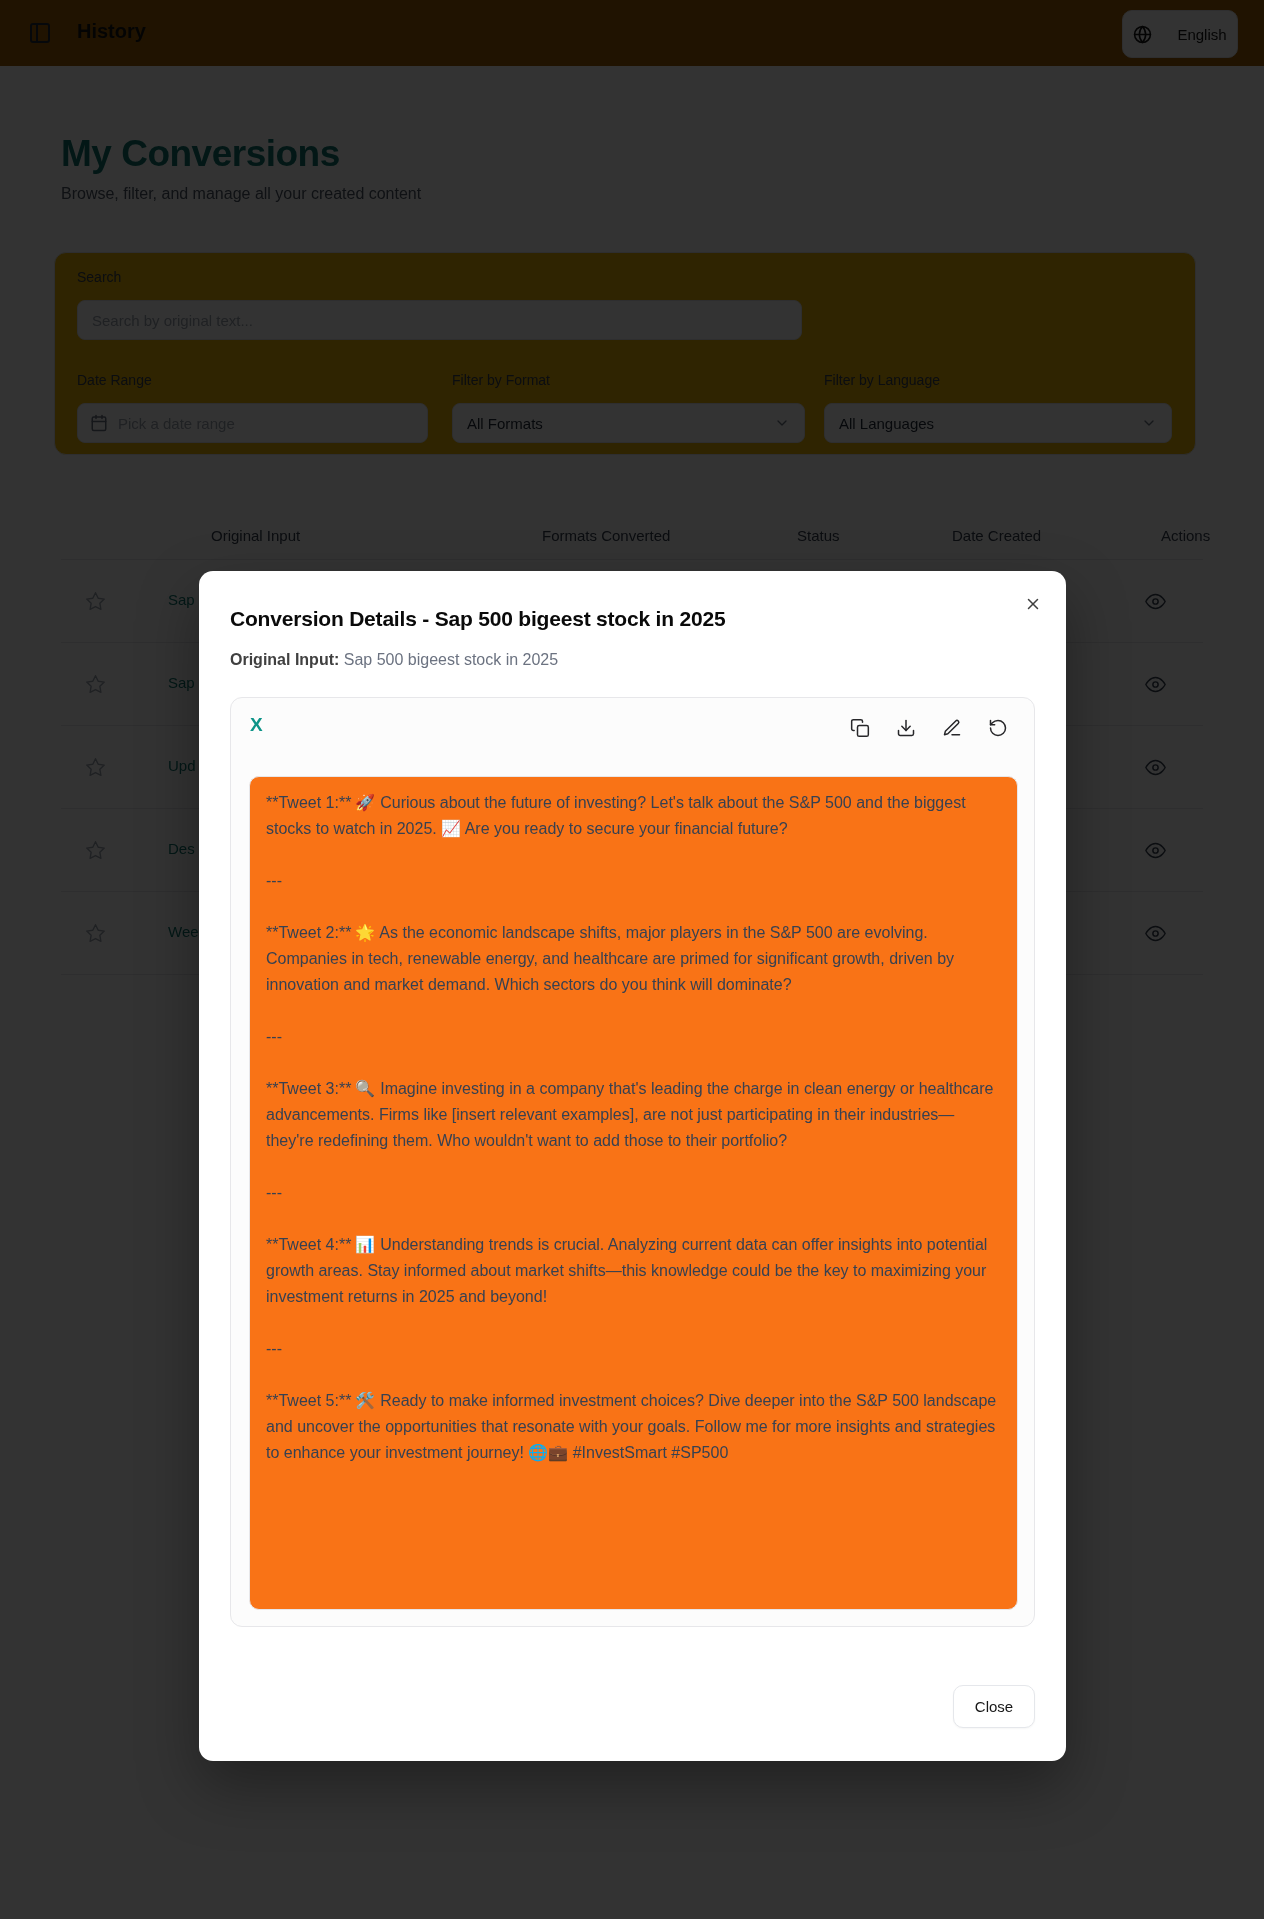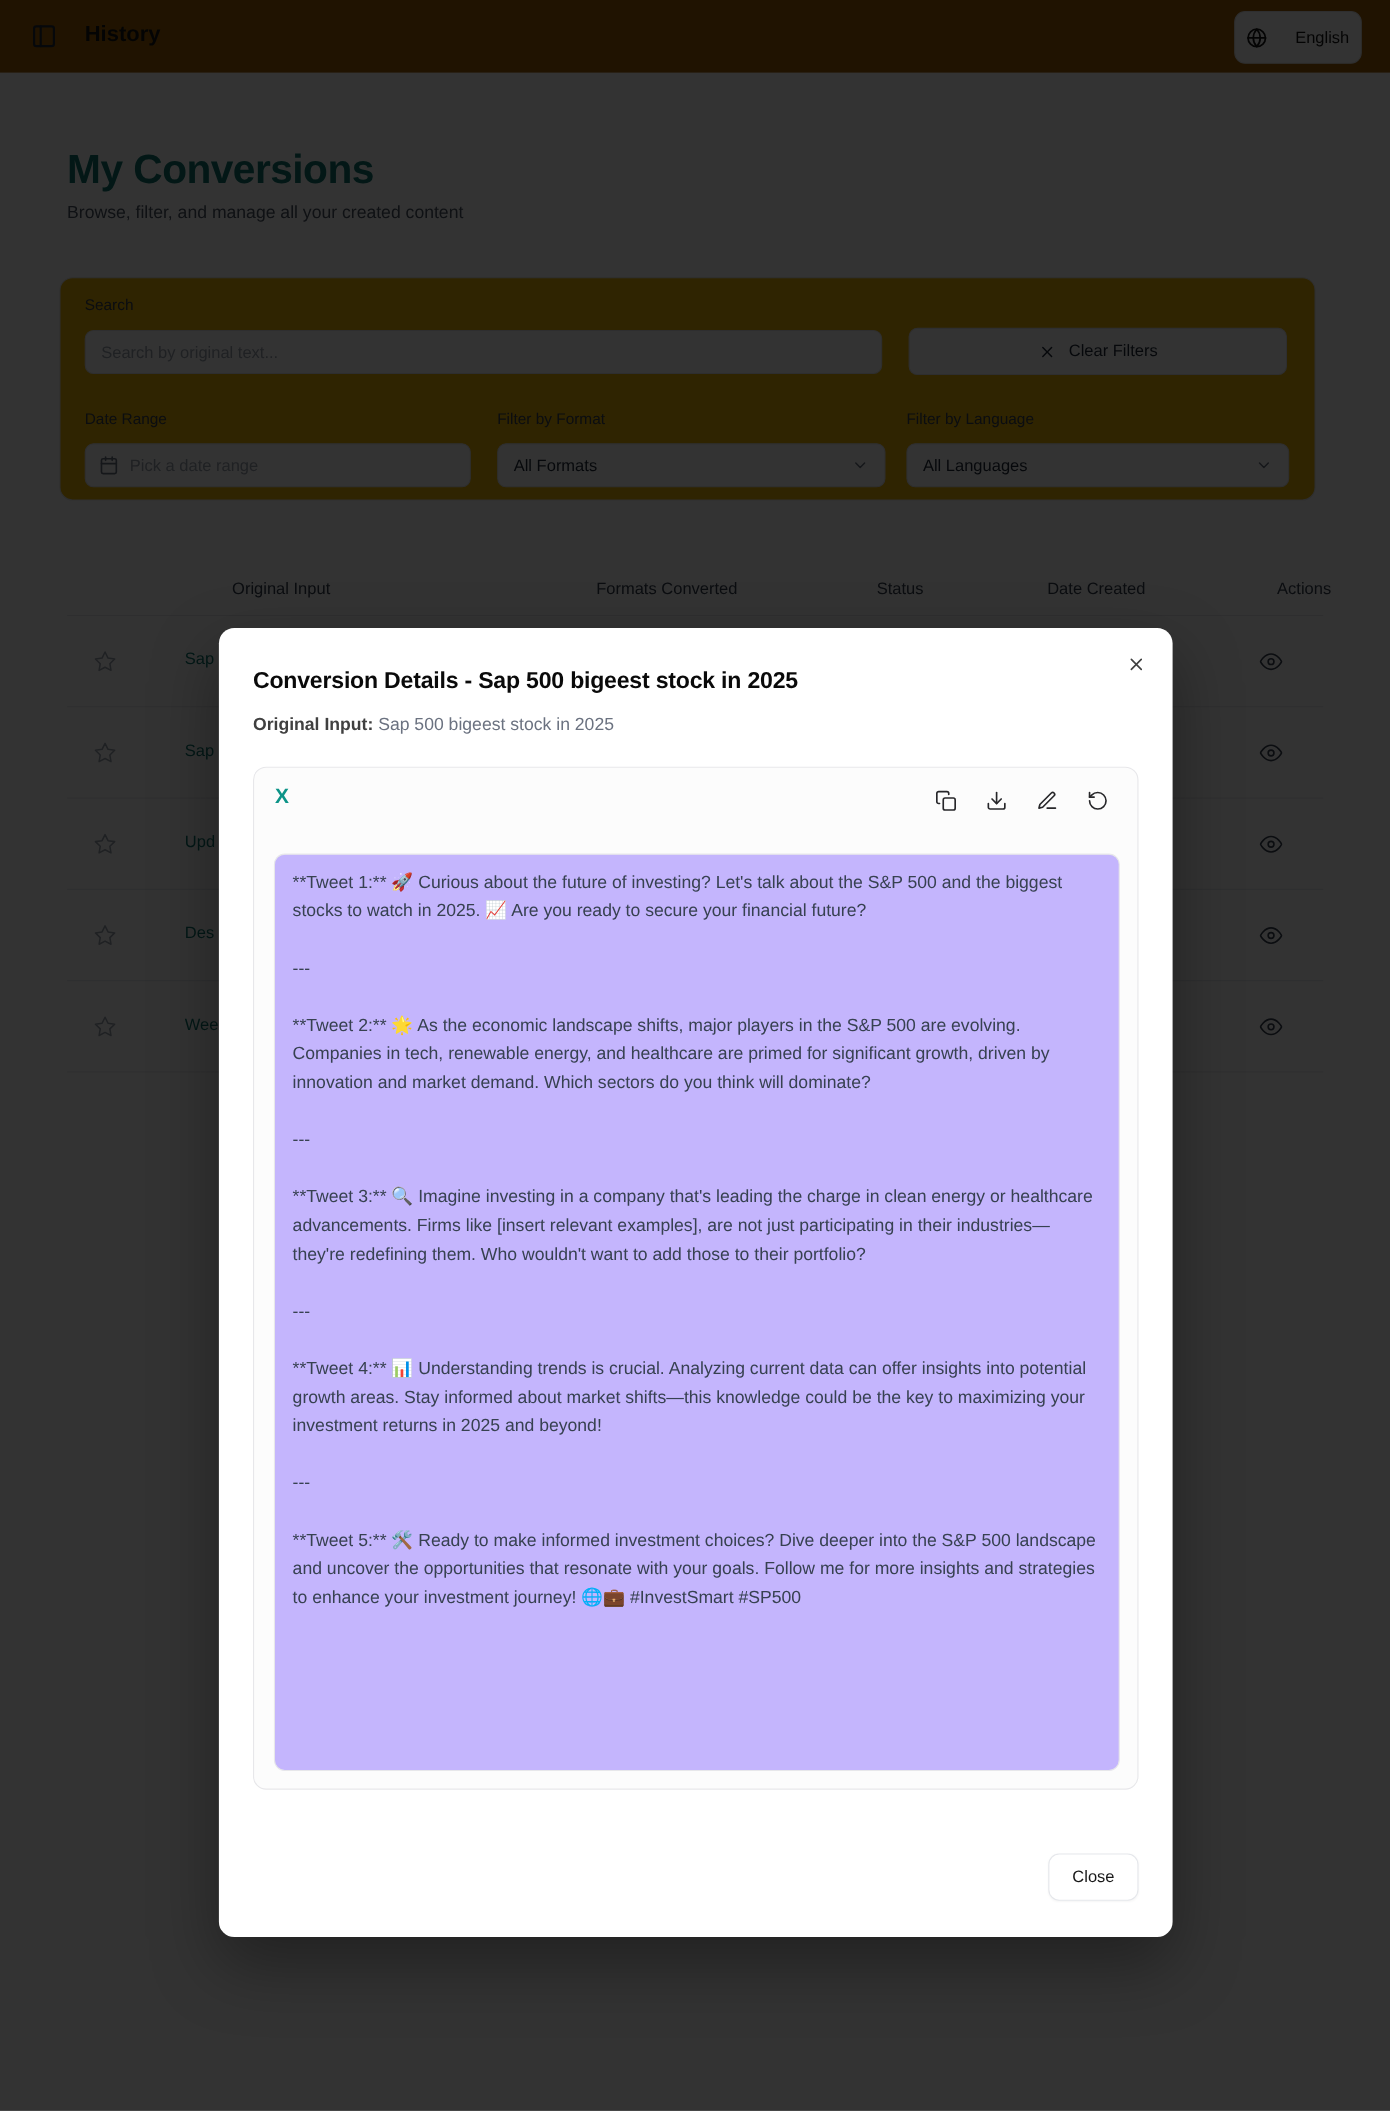--- a/index.html
+++ b/index.html
@@ -52,21 +52,21 @@
   .orig-line { position:absolute; left:31px; top:80px; font-size:16px; }
   .orig-label { font-weight:700; color:#404040; }
   .orig-value { color:#6b7280; }
 
   .content-card { position:absolute; left:31px; top:126px; width:805px; height:930px; background:#fcfcfc;
                   border:1px solid #e7e7ea; border-radius:12px; }
   .tab-x { position:absolute; left:19px; top:16px; font-size:19px; font-weight:700; color:#0d9488; cursor:pointer; }
   .card-actions { position:absolute; right:26px; top:20px; display:flex; gap:26px; }
   .icon-btn { width:20px; height:20px; color:#27272a; cursor:pointer; background:none; border:none; padding:0; }
 
-  .content-box { position:absolute; left:18px; top:78px; width:769px; height:834px; background:#c4b5fd;
+  .content-box { position:absolute; left:18px; top:78px; width:769px; height:834px; background:#f97316;
                  border:1px solid #e7e7ea; border-radius:10px; padding:13px 16px; overflow:hidden; }
   .content-text { font-size:16px; line-height:26px; color:#374151; white-space:pre-wrap; word-wrap:break-word; }
 
   .modal-close-btn { position:absolute; right:31px; bottom:33px; width:82px; height:43px; background:#ffffff;
                      border:1px solid #e5e7eb; border-radius:10px; font-size:15px; font-weight:500; color:#171717;
                      font-family:inherit; cursor:pointer; box-shadow:0 1px 2px rgba(0,0,0,0.04); }
 
   svg { display:block; }
 </style>
 </head>
@@ -93,29 +93,20 @@
       <span>English</span>
     </button>
   </header>
 
   <h2 class="page-title">My Conversions</h2>
   <p class="page-subtitle">Browse, filter, and manage all your created content</p>
 
   <section class="filter-card">
     <span class="f-label" style="left:22px; top:16px;">Search</span>
     <input class="f-input" style="left: 22px; top: 47px; width: 725px;" type="text" placeholder="Search by original text...">
-    <button class="clear-btn">
-      <span>
-        <svg viewBox="0 0 24 24" width="16" height="16" fill="none" stroke="currentColor" stroke-width="2" stroke-linecap="round">
-            <path d="M18 6 6 18"></path>
-            <path d="m6 6 12 12"></path>
-          </svg>
-      </span>
-      <span>Clear Filters</span>
-    </button>
 
     <span class="f-label" style="left:22px; top:119px;">Date Range</span>
     <div class="f-date" style="left:22px; top:150px; width:351px;">
       <span>
         <svg viewBox="0 0 24 24" width="18" height="18" fill="none" stroke="#6b7280" stroke-width="2" stroke-linecap="round" stroke-linejoin="round">
             <rect x="3" y="4" width="18" height="18" rx="2"></rect>
             <line x1="16" y1="2" x2="16" y2="6"></line>
             <line x1="8" y1="2" x2="8" y2="6"></line>
             <line x1="3" y1="10" x2="21" y2="10"></line>
           </svg>

